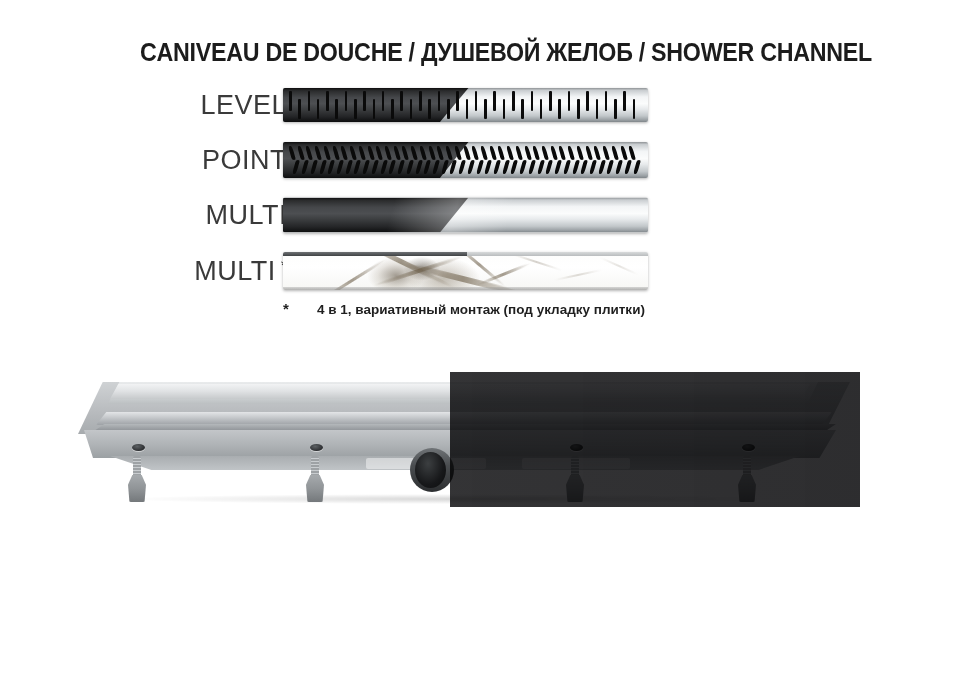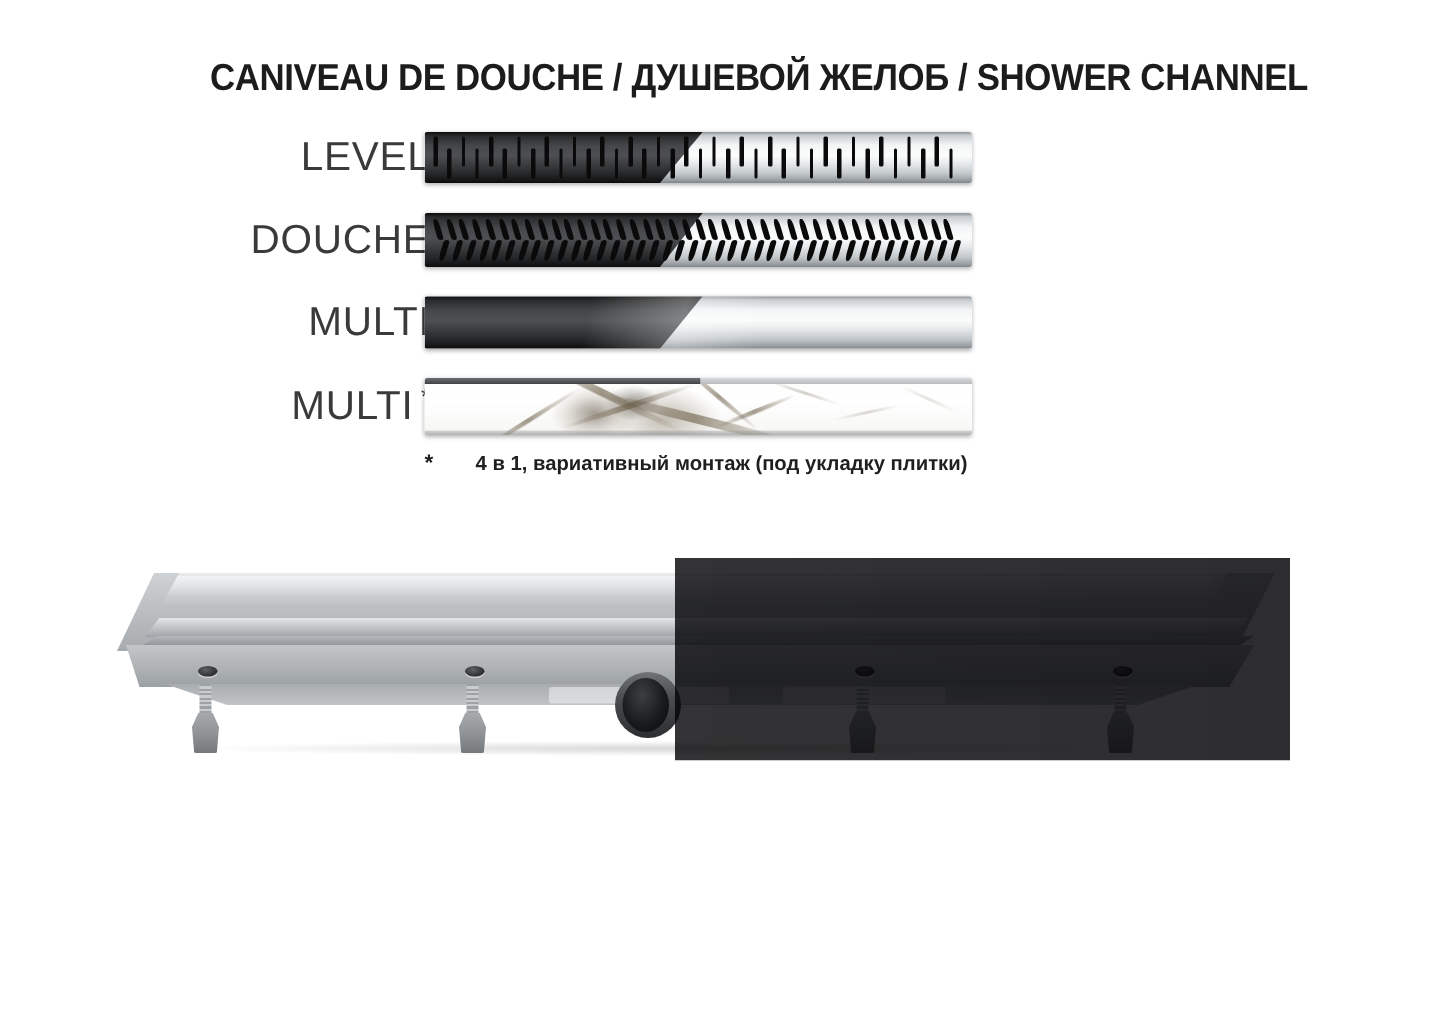--- a/index.html
+++ b/index.html
@@ -416,21 +416,21 @@
               <div class="slot" style="left: 321.84px; width: 2.6px; top: 3px; height: 20px;"></div>
               <div class="slot" style="left: 331.13px; width: 2.6px; top: 11px; height: 20px;"></div>
               <div class="slot" style="left: 340.42px; width: 2.6px; top: 3px; height: 20px;"></div>
               <div class="slot" style="left: 349.71px; width: 2.6px; top: 11px; height: 20px;"></div>
             </div>
         </div>
       </div>
     </div>
 
     <div class="row" style="top:55px;">
-      <div class="row-label"><span>DOUCHE</span></div>
+      <div class="row-label"><span>POINT</span></div>
       <div class="grate" style="height:36px;">
         <div class="grate-inner">
           <div class="fill-steel"></div>
           <div class="black-wedge">
             <div class="fill-black"></div>
           </div>
           <div class="slots" id="point-slots">
               <div class="wave" style="left: 7px; top: 4px; height: 14px; border-radius: 60% 60% 3px 3px; transform: skewX(16deg);"></div>
               <div class="wave" style="left: 15.72px; top: 4px; height: 14px; border-radius: 60% 60% 3px 3px; transform: skewX(16deg);"></div>
               <div class="wave" style="left: 24.45px; top: 4px; height: 14px; border-radius: 60% 60% 3px 3px; transform: skewX(16deg);"></div>

